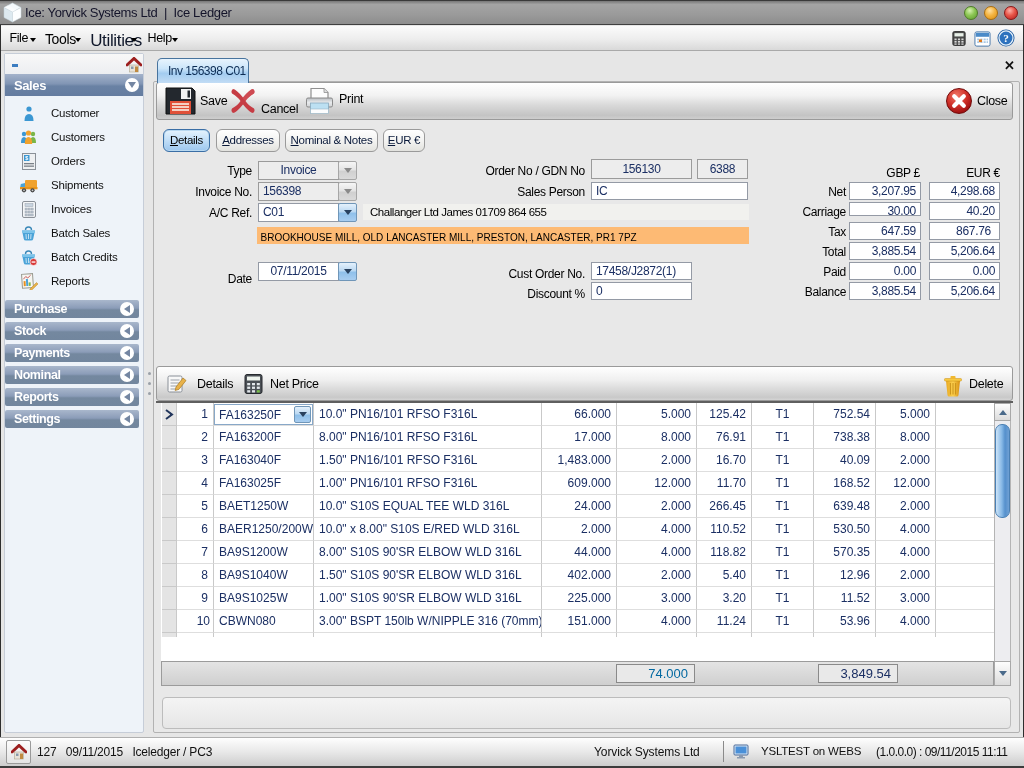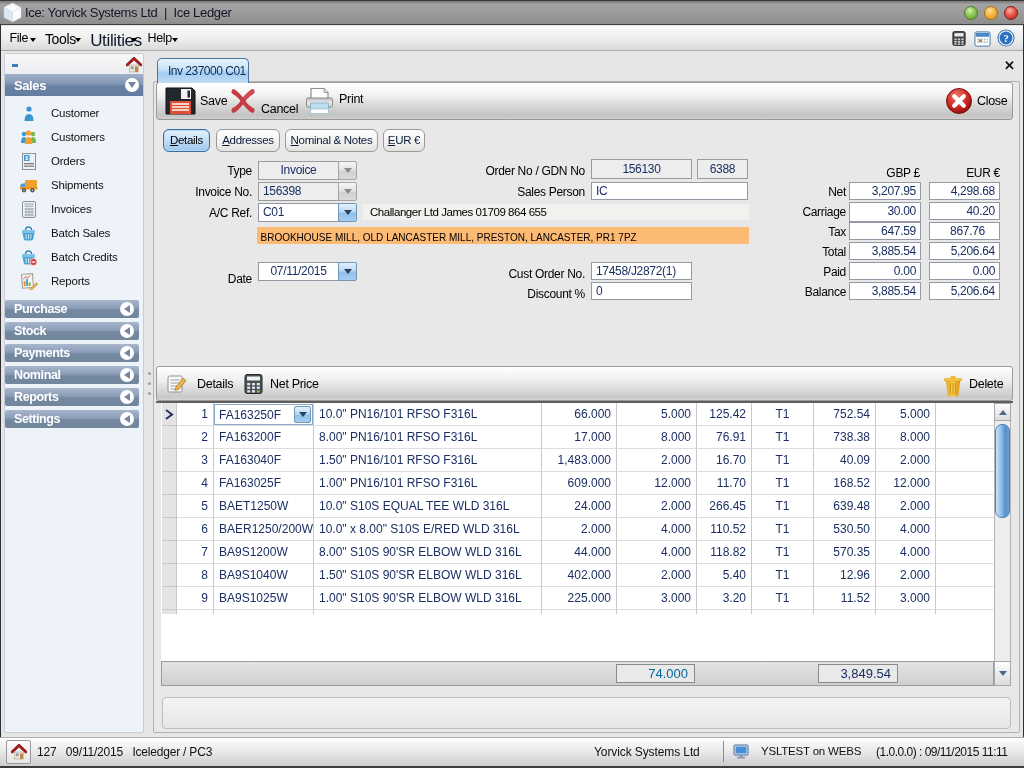--- a/index.html
+++ b/index.html
@@ -205,21 +205,21 @@
       <span class="ltri"></span>
     </span></div>
 
 <div class="ab" style="left:148px;top:372px;width:3px;height:3px;border-radius:50%;background:#9aa0a8"></div>
 <div class="ab" style="left:148px;top:382px;width:3px;height:3px;border-radius:50%;background:#9aa0a8"></div>
 <div class="ab" style="left:148px;top:392px;width:3px;height:3px;border-radius:50%;background:#9aa0a8"></div>
 
 <div class="ab" style="left:153px;top:81px;width:867px;height:652px;background:#e8e8e8;border:1px solid #b2b2b2;border-radius:2px"></div>
 
 <div class="ab" style="left:157px;top:58px;width:92px;height:25px;border:1px solid #48749e;border-bottom:none;border-radius:5px 5px 0 0;background:linear-gradient(180deg,#e8f4fd,#cbe5fa 40%,#a3ccf0 60%,#c2dcf5);z-index:5"></div>
-<div class="ab" style="left:168px;top:64px;font-size:12px;letter-spacing:-0.5px;color:#0c2c54;z-index:6">Inv 237000 C01</div>
+<div class="ab" style="left:168px;top:64px;font-size:12px;letter-spacing:-0.5px;color:#0c2c54;z-index:6">Inv 156398 C01</div>
 <div class="ab" style="left:1004px;top:58px;font-size:13px;font-weight:bold;color:#111">✕</div>
 
 <div class="ab" style="left:156px;top:82px;width:857px;height:38px;border:1px solid #9a9a9a;border-radius:3px;background:linear-gradient(180deg,#ffffff,#f2f2f2 35%,#dadada 60%,#c4c4c4 90%,#cecece)"></div>
 <svg class="ab" style="left:164px;top:86px" width="33" height="30" viewBox="0 0 33 30">
 <path d="M2 2 L28 2 L31 5 L31 28 L2 28 z" fill="#23282e" stroke="#111" stroke-width="1"></path>
 <rect x="17" y="3" width="10" height="10" fill="#f2f2f2"></rect>
     <rect x="23.5" y="4.5" width="2.5" height="7" fill="#23282e"></rect>
 <path d="M6 15 L27 15 L27 28 L6 28 z" fill="#e05038"></path>
 <g stroke="#f8f0e8" stroke-width="1.6">
       <line x1="8" y1="18" x2="25" y2="18"></line>
@@ -294,28 +294,28 @@
 
 <div class="lbl" style="left:820px;top:166px;width:100px;color:#000">GBP £</div>
 <div class="lbl" style="left:900px;top:166px;width:100px;color:#000">EUR €</div>
 <div class="lbl" style="left:746px;top:185px;width:100px">Net</div>
 <div class="lbl" style="left:746px;top:205px;width:100px">Carriage</div>
 <div class="lbl" style="left:746px;top:225px;width:100px">Tax</div>
 <div class="lbl" style="left:746px;top:245px;width:100px">Total</div>
 <div class="lbl" style="left:746px;top:265px;width:100px">Paid</div>
 <div class="lbl" style="left:746px;top:285px;width:100px">Balance</div>
 <div class="fld" style="left:849px;top:182px;width:72px;height:18px;text-align:right;line-height:16px;padding-right:4px">3,207.95</div>
-<div class="fld" style="left:849px;top:202px;width:72px;height:20px;text-align:right;line-height:16px;padding-right:4px">30.00</div>
+<div class="fld" style="left:849px;top:202px;width:72px;height:14px;text-align:right;line-height:16px;padding-right:4px">30.00</div>
 <div class="fld" style="left:849px;top:222px;width:72px;height:18px;text-align:right;line-height:16px;padding-right:4px">647.59</div>
 <div class="fld" style="left:849px;top:242px;width:72px;height:18px;text-align:right;line-height:16px;padding-right:4px">3,885.54</div>
 <div class="fld" style="left:849px;top:262px;width:72px;height:18px;text-align:right;line-height:16px;padding-right:4px">0.00</div>
 <div class="fld" style="left:849px;top:282px;width:72px;height:18px;text-align:right;line-height:16px;padding-right:4px">3,885.54</div>
 <div class="fld" style="left:929px;top:182px;width:71px;height:18px;text-align:right;line-height:16px;padding-right:4px">4,298.68</div>
 <div class="fld" style="left:929px;top:202px;width:71px;height:18px;text-align:right;line-height:16px;padding-right:4px">40.20</div>
-<div class="fld" style="left:929px;top:222px;width:71px;height:18px;text-align:right;line-height:16px;padding-right:14px">867.76</div>
+<div class="fld" style="left:929px;top:222px;width:71px;height:18px;text-align:right;line-height:16px;padding-right:8px">867.76</div>
 <div class="fld" style="left:929px;top:242px;width:71px;height:18px;text-align:right;line-height:16px;padding-right:4px">5,206.64</div>
 <div class="fld" style="left:929px;top:262px;width:71px;height:18px;text-align:right;line-height:16px;padding-right:4px">0.00</div>
 <div class="fld" style="left:929px;top:282px;width:71px;height:18px;text-align:right;line-height:16px;padding-right:4px">5,206.64</div>
 
 <div class="ab" style="left:156px;top:366px;width:857px;height:35px;border:1px solid #9a9a9a;border-radius:3px;background:linear-gradient(180deg,#ffffff,#efefef 40%,#dcdcdc 65%,#c9c9c9 92%,#d4d4d4)"></div>
 <svg class="ab" style="left:167px;top:374px" width="20" height="20" viewBox="0 0 20 20">
 <rect x="1" y="2" width="14" height="16" rx="1.5" fill="#f8f8f8" stroke="#8a9098"></rect>
 <g stroke="#9aa0a8" stroke-width="1">
       <line x1="3.5" y1="6" x2="12.5" y2="6"></line>
       <line x1="3.5" y1="9" x2="12.5" y2="9"></line>
@@ -505,20 +505,33 @@
         <td>1.00" S10S 90'SR ELBOW WLD 316L</td>
         <td class="r">225.000</td>
         <td class="r">3.000</td>
         <td class="r">3.20</td>
         <td class="c">T1</td>
         <td class="r">11.52</td>
         <td class="r">3.000</td>
         <td></td>
       </tr>
 <tr>
+        <td class="sel"></td>
+        <td class="r" style="padding-right:3px">10</td>
+        <td>CBWN080</td>
+        <td>3.00" BSPT 150lb W/NIPPLE 316 (70mm)</td>
+        <td class="r">151.000</td>
+        <td class="r">4.000</td>
+        <td class="r">11.24</td>
+        <td class="c">T1</td>
+        <td class="r">53.96</td>
+        <td class="r">4.000</td>
+        <td></td>
+      </tr>
+<tr>
         <td class="sel" style="height:4px;border-bottom:none"></td>
         <td style="height:4px;border-bottom:none"></td>
         <td style="height:4px;border-bottom:none"></td>
         <td style="height:4px;border-bottom:none"></td>
         <td style="height:4px;border-bottom:none"></td>
         <td style="height:4px;border-bottom:none"></td>
         <td style="height:4px;border-bottom:none"></td>
         <td style="height:4px;border-bottom:none"></td>
         <td style="height:4px;border-bottom:none"></td>
         <td style="height:4px;border-bottom:none"></td>

